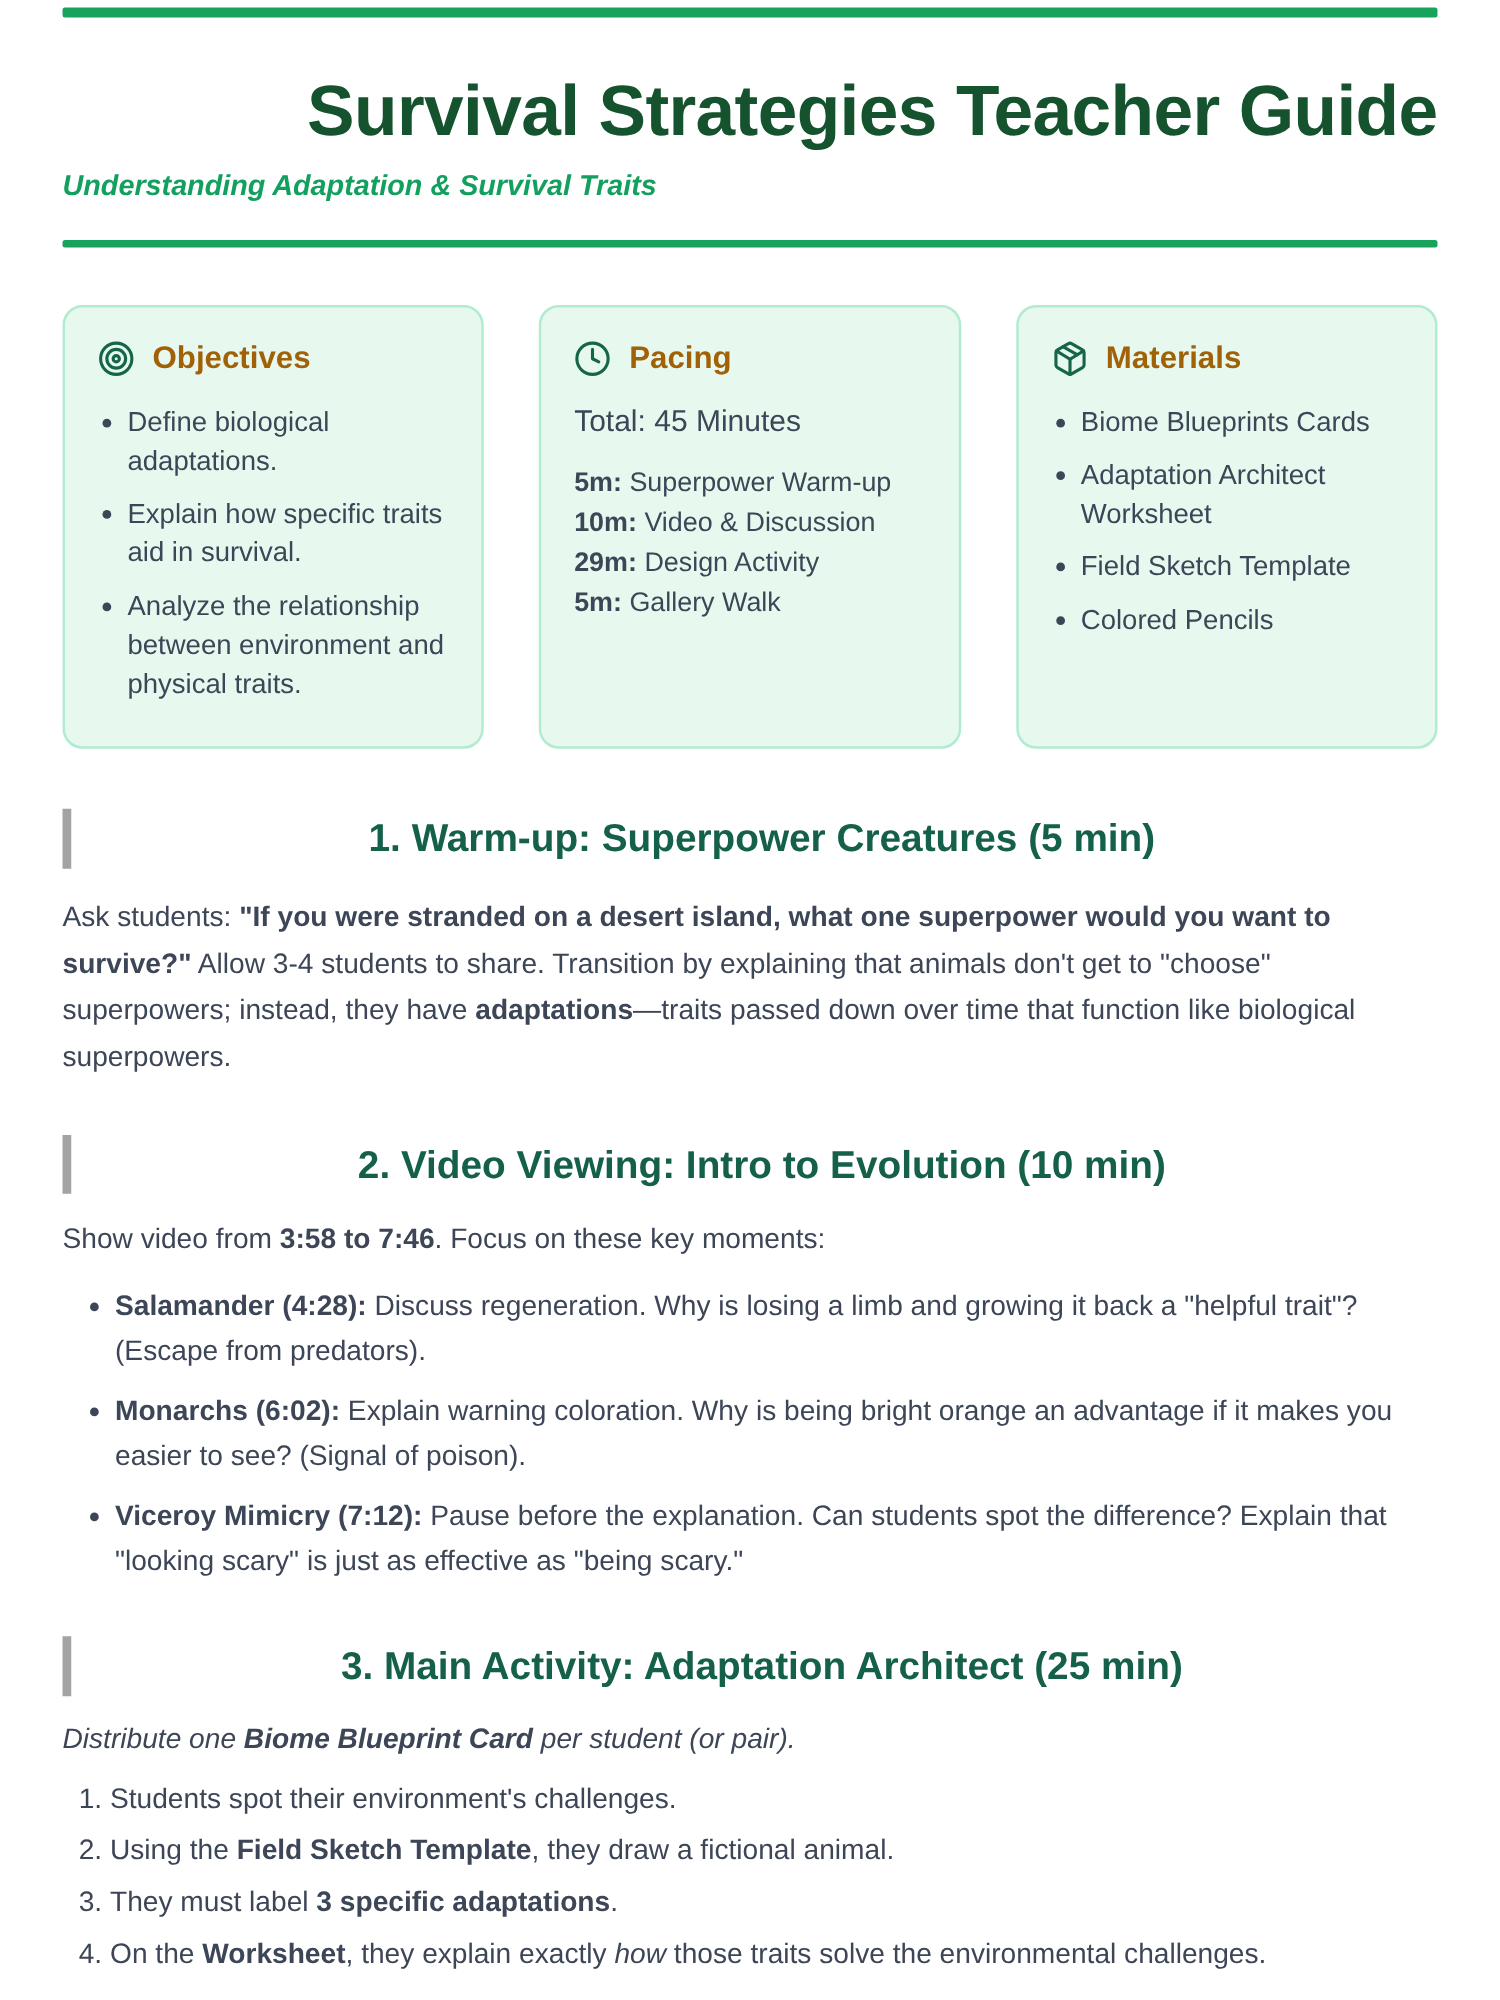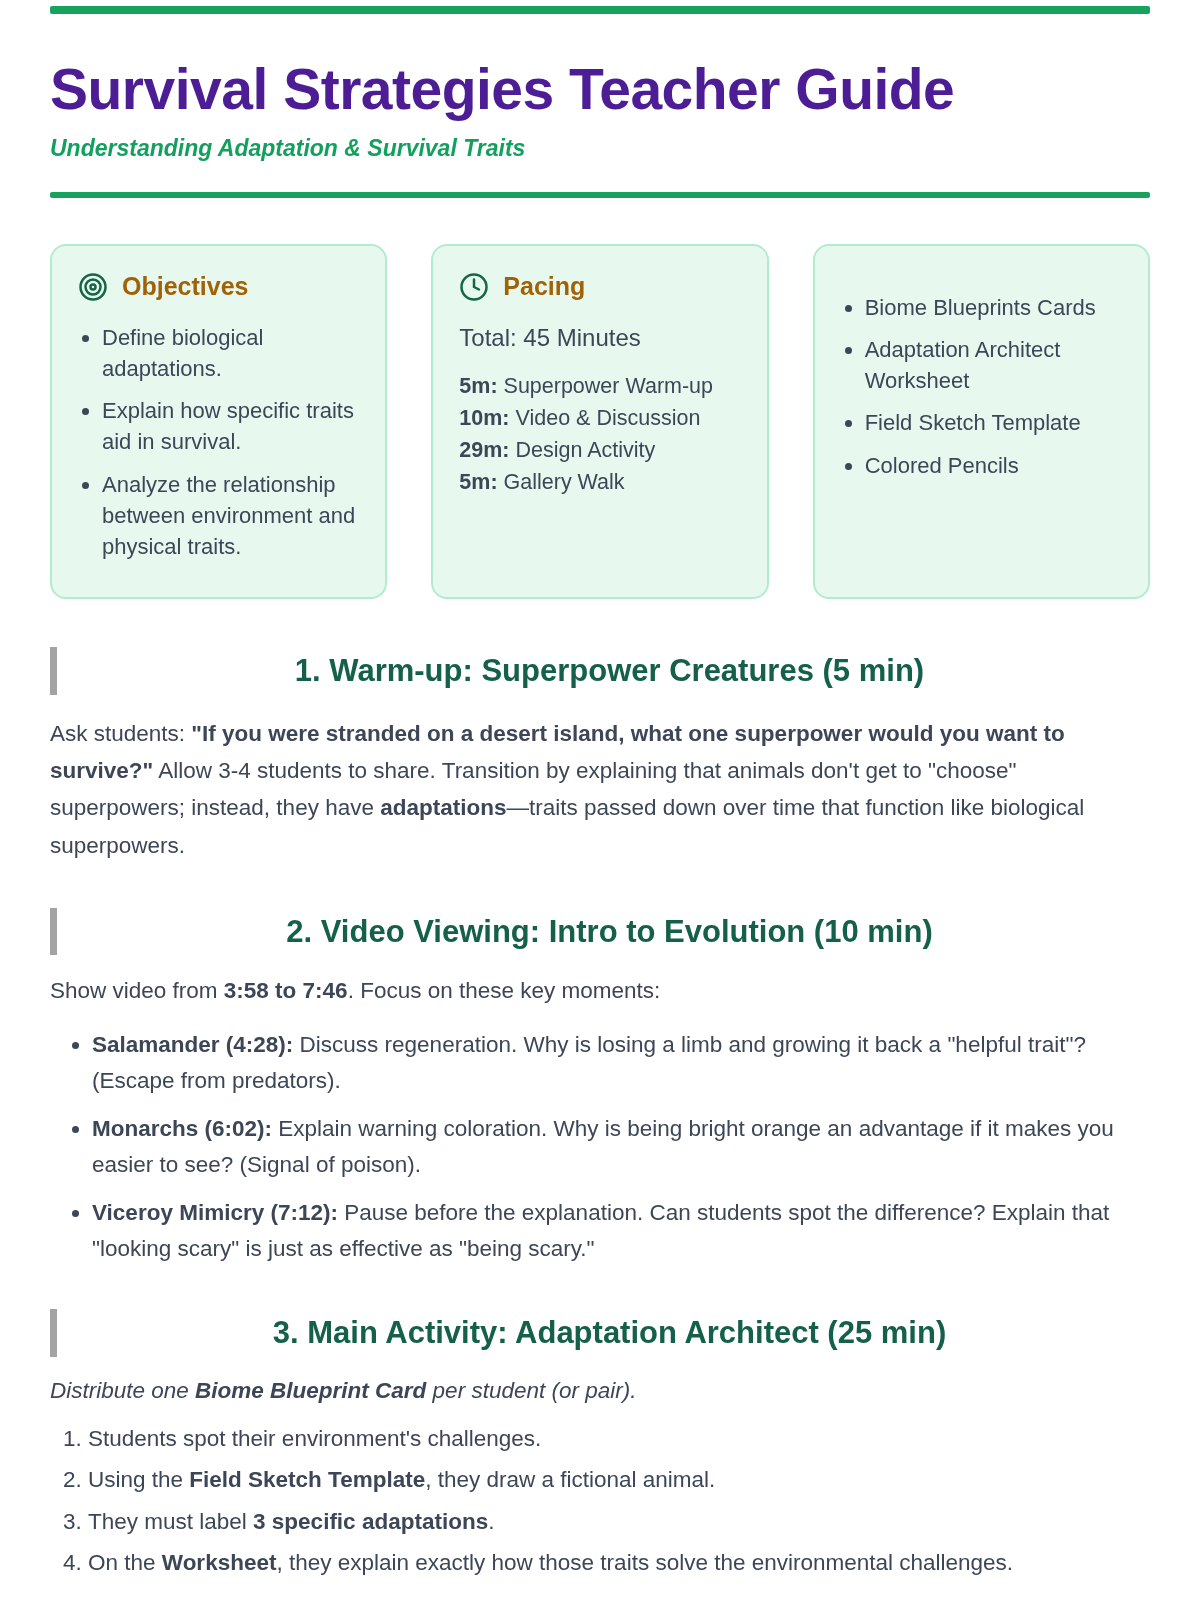--- a/index.html
+++ b/index.html
@@ -5,21 +5,21 @@
   html,body{margin:0;padding:0;background:#ffffff;}
   body{
     width:1200px;height:1600px;overflow:hidden;
     font-family:"Liberation Sans","DejaVu Sans",sans-serif;
     color:#3d4657;
   }
   .page{padding:0 50px;}
   .topbar{margin-top:6px;height:8px;background:#17a35b;border-radius:2px;}
   h1.title{
     margin:44px 0 0;font-size:57px;line-height:1.1;font-weight:700;
-    color:#4c1d95;letter-spacing:-0.5px;
+    color:#14532d;letter-spacing:-0.5px;text-align:right;
   }
   .subtitle{
     margin:14px 0 0;font-size:23px;font-weight:700;font-style:italic;
     color:#13a05f;
   }
   .divider{margin-top:30px;height:6px;background:#17a35b;border-radius:2px;}
 
   
   .cards{margin-top:46px;display:grid;grid-template-columns:repeat(3,1fr);gap:44px;}
   .card{
@@ -28,21 +28,21 @@
   }
   .card-head{display:flex;align-items:center;gap:14px;}
   .card-head .icon{width:30px;height:30px;flex:0 0 auto;display:block;}
   .card-head .icon svg{width:30px;height:30px;stroke:#166549;fill:none;stroke-width:2;stroke-linecap:round;stroke-linejoin:round;}
   .card-title{font-size:25px;font-weight:700;color:#a16207;}
   .card ul{margin:20px 0 0;padding-left:24px;font-size:22px;line-height:1.42;}
   .card ul li{margin-bottom:11px;}
   .pacing-total{margin-top:22px;font-size:24px;}
   .schedule{margin-top:18px;font-size:21.5px;line-height:1.5;}
   .b{font-weight:700;}
-  .i{margin-top:24px;}
+  .i{font-style:italic;margin-top:24px;}
 
   
   .section{margin-top:48px;}
   .section.s2{margin-top:44px;}
   .section.s3{margin-top:42px;}
   .sec-head{
     display:flex;align-items:stretch;border-left:7px solid #a3a3a3;
     padding:2px 0 2px 12px;
     justify-content:center;
   }
@@ -99,20 +99,31 @@
       <div class="pacing-total">Total: 45 Minutes</div>
       <div class="schedule">
         <div><span class="b">5m:</span><span> Superpower Warm-up</span></div>
         <div><span class="b">10m:</span><span> Video &amp; Discussion</span></div>
         <div><span class="b">29m:</span><span> Design Activity</span></div>
         <div><span class="b">5m:</span><span> Gallery Walk</span></div>
       </div>
     </div>
 
     <div class="card">
+      <div class="card-head">
+        <span class="icon">
+          <svg viewBox="0 0 24 24">
+              <path d="M11 21.73a2 2 0 0 0 2 0l7-4A2 2 0 0 0 21 16V8a2 2 0 0 0-1-1.73l-7-4a2 2 0 0 0-2 0l-7 4A2 2 0 0 0 3 8v8a2 2 0 0 0 1 1.73z"></path>
+              <path d="M12 22V12"></path>
+              <path d="m3.3 7 7.7 4.7a2 2 0 0 0 2 0L20.7 7"></path>
+              <path d="m7.5 4.27 9 5.15"></path>
+            </svg>
+        </span>
+        <span class="card-title">Materials</span>
+      </div>
       <ul>
         <li>Biome Blueprints Cards</li>
         <li>Adaptation Architect Worksheet</li>
         <li>Field Sketch Template</li>
         <li>Colored Pencils</li>
       </ul>
     </div>
   </div>
 
   <div class="section s1">

